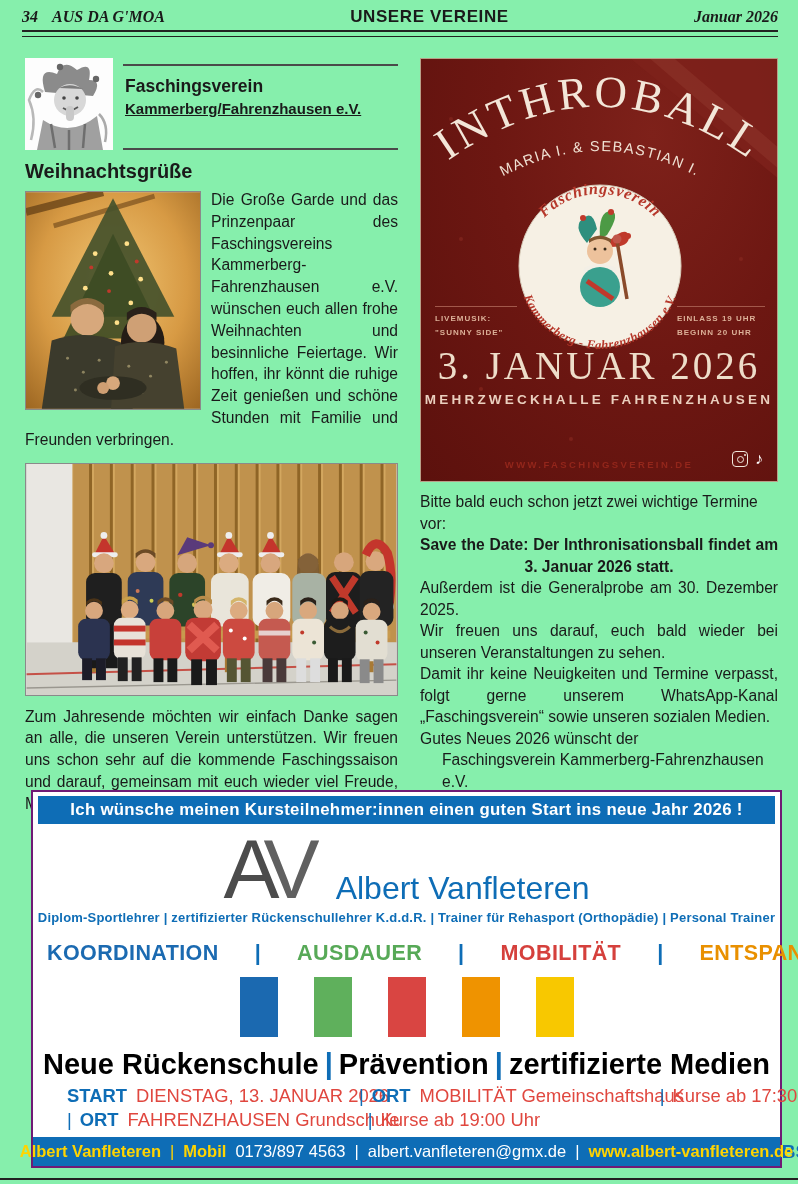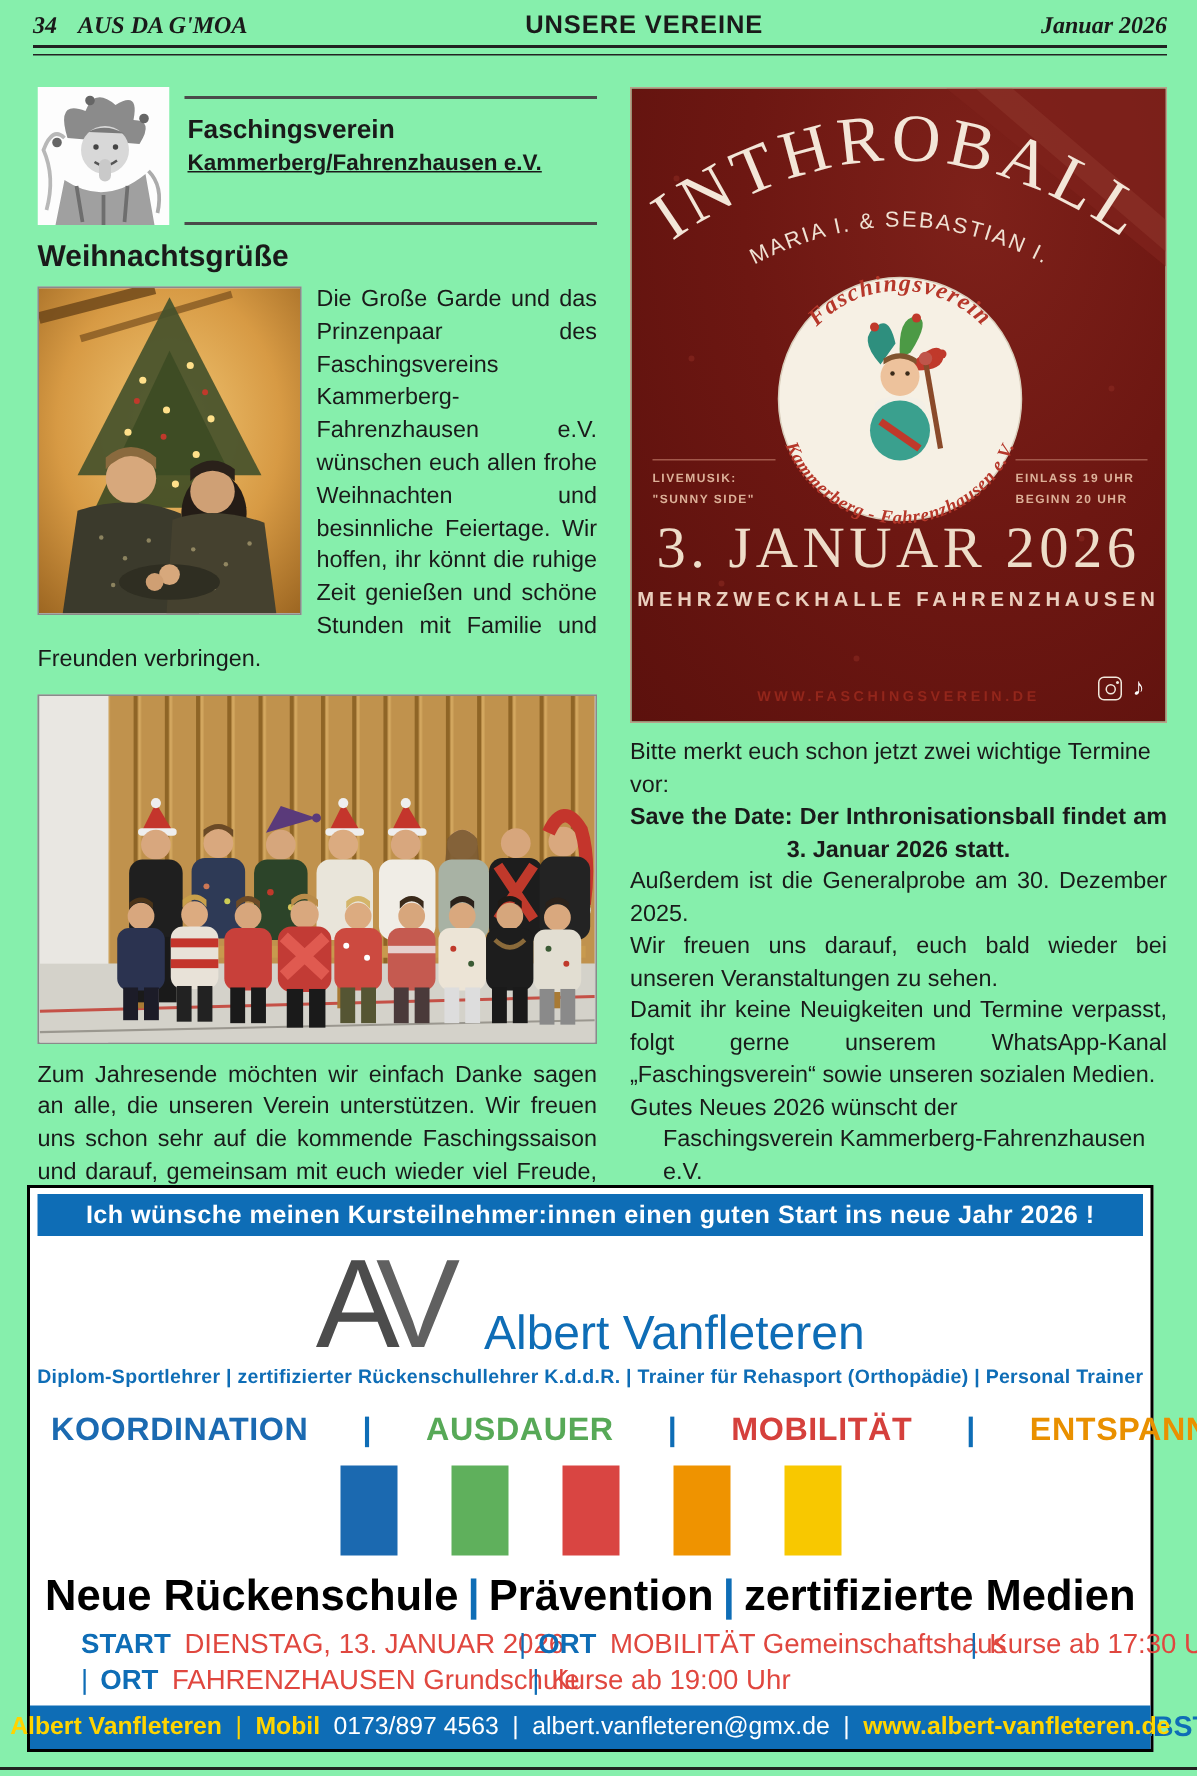--- a/index.html
+++ b/index.html
@@ -62,21 +62,21 @@
 
   
   .ann{margin-top:9px;font-size:15.6px;line-height:21.5px;}
   .ann .just{text-align:justify;}
   .ann .b{font-weight:bold;}
   .ann .force-just{text-align:justify;text-align-last:justify;}
   .ann .ctr{text-align:center;}
   .sig{padding-left:22px;}
 
   
-  .ad{position:absolute;left:18px;top:790px;width:751px;height:378px;border:2px solid #000000;
+  .ad{position:absolute;left:31px;top:790px;width:751px;height:378px;border:2px solid #701a75;
       box-sizing:border-box;background:#fff;}
   .ad-banner{margin:4px 5px 0 5px;height:28px;line-height:28px;background:#0e6db6;color:#fff;
              font-weight:bold;font-size:16.8px;text-align:center;letter-spacing:.3px;white-space:nowrap;}
   .av-row{display:flex;justify-content:center;align-items:flex-end;height:82px;margin-top:2px;}
   .av-a{font-size:84px;line-height:78px;color:#4c4c4c;}
   .av-v{font-size:84px;line-height:78px;color:#606060;margin-left:-16px;}
   .av-name{font-size:32px;color:#0e6db6;margin-left:16px;line-height:40px;}
   .ad-cred{margin-top:2px;text-align:center;font-size:13px;font-weight:bold;color:#0e6db6;
            white-space:nowrap;letter-spacing:.2px;}
   .kw-row{margin:16px 14px 0 14px;display:flex;justify-content:space-between;align-items:baseline;
@@ -418,21 +418,21 @@
       <div class="p-date">3. JANUAR 2026</div>
       <div class="p-venue">MEHRZWECKHALLE FAHRENZHAUSEN</div>
       <div class="p-web">WWW.FASCHINGSVEREIN.DE</div>
       <div class="p-social">
         <div class="ig"></div>
         <div class="tiktok">♪</div>
       </div>
     </div>
 
     <div class="ann">
-      <div>Bitte merkt euch schon jetzt zwei wichtige Termine vor:</div>
+      <div>Bitte bald euch schon jetzt zwei wichtige Termine vor:</div>
       <div class="b force-just">Save the Date: Der Inthronisationsball findet am</div>
       <div class="b ctr">3. Januar 2026 statt.</div>
       <div class="just">Außerdem ist die Generalprobe am 30. Dezember 2025.</div>
       <div class="just">Wir freuen uns darauf, euch bald wieder bei unseren Veranstaltungen zu sehen.</div>
       <div class="just">Damit ihr keine Neuigkeiten und Termine verpasst, folgt gerne unserem WhatsApp-Kanal „Faschingsverein“ sowie unseren sozialen Medien.</div>
       <div>Gutes Neues 2026 wünscht der</div>
       <div class="sig">Faschingsverein Kammerberg-Fahrenzhausen e.V.</div>
     </div>
   </div>
 

